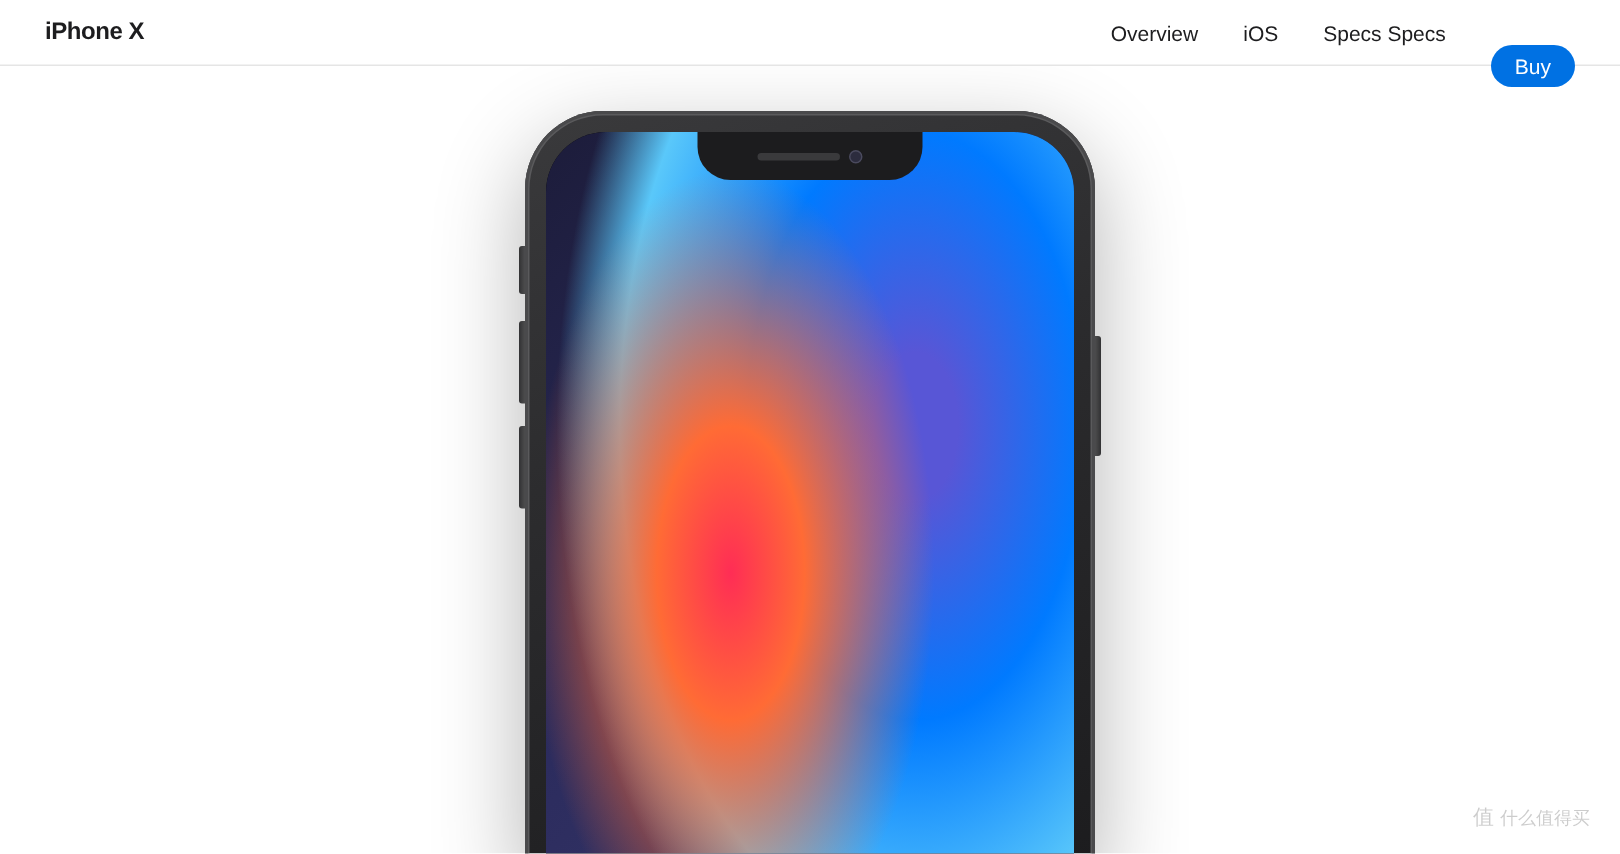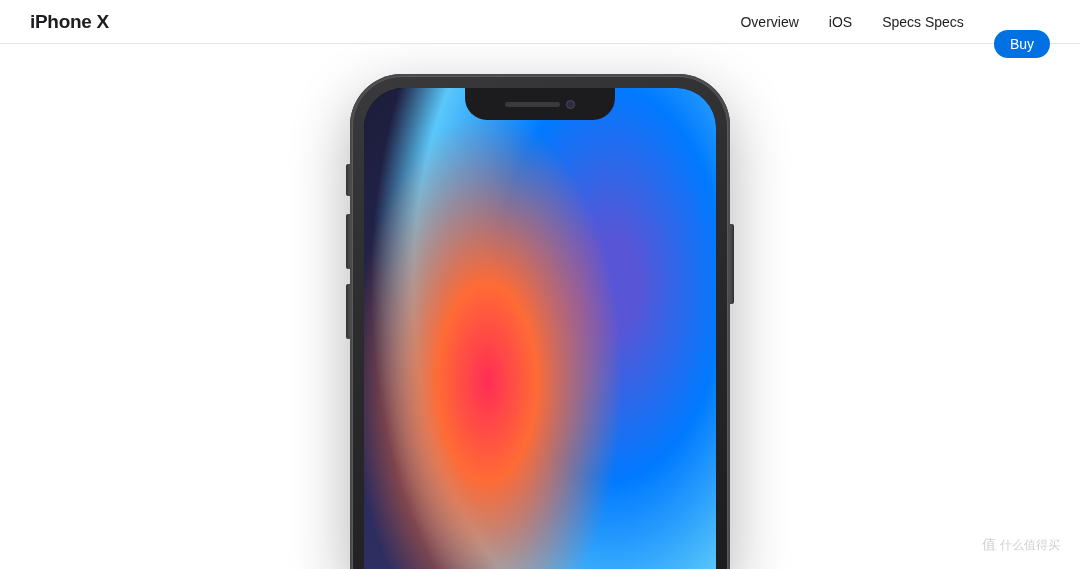--- a/index.html
+++ b/index.html
@@ -28,21 +28,21 @@
       backdrop-filter: blur(10px);
       border-bottom: 1px solid rgba(0,0,0,0.1);
       display: flex;
       align-items: center;
       justify-content: space-between;
       padding: 0 30px;
       z-index: 100;
     }
 
     .site-title {
-      font-size: 19px;
+      font-size: 16px;
       font-weight: 600;
       color: #1d1d1f;
       letter-spacing: -0.3px;
     }
 
     nav {
       display: flex;
       align-items: center;
       gap: 30px;
     }

